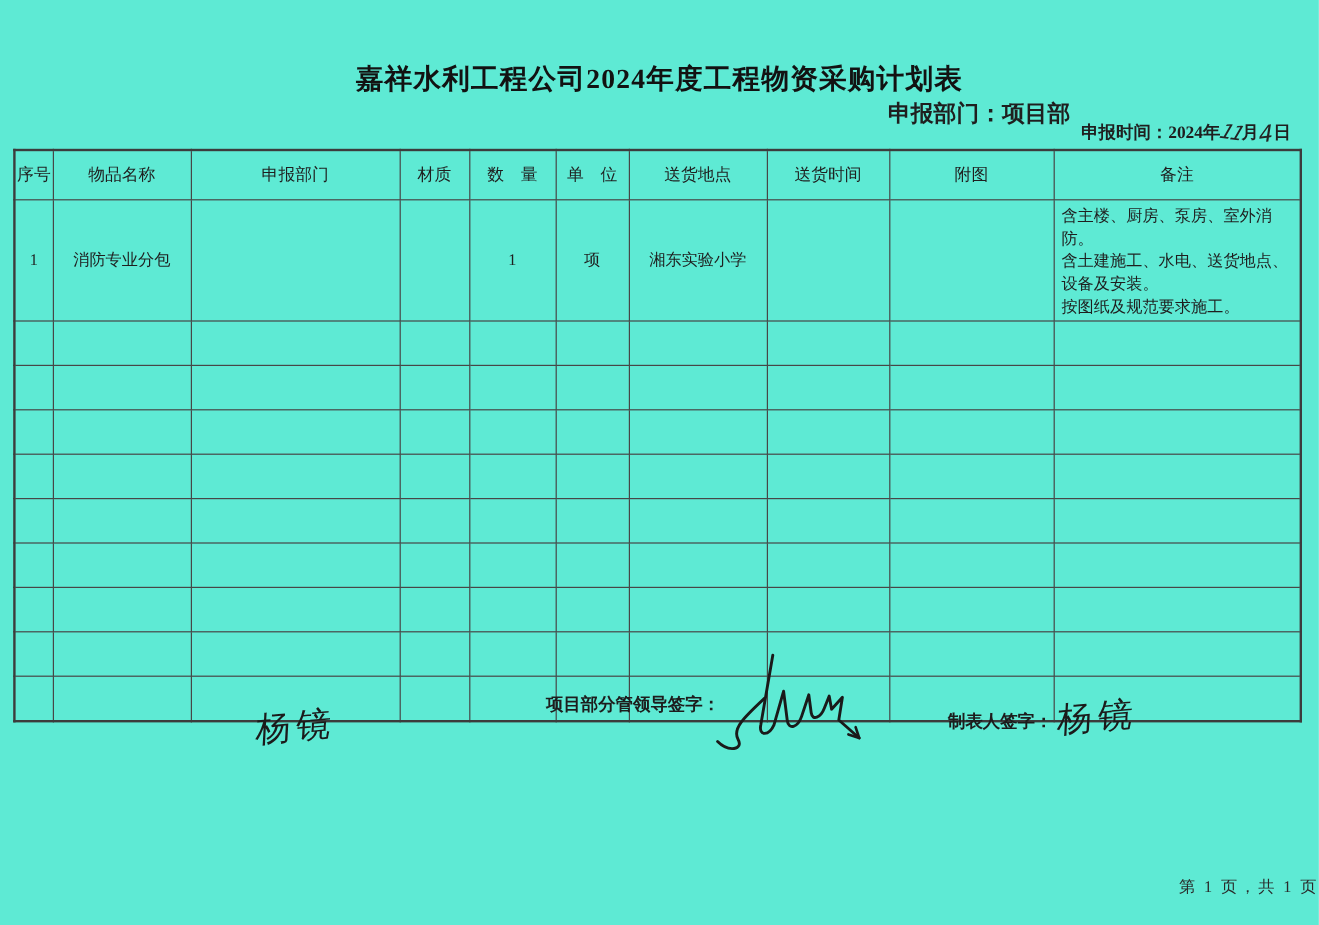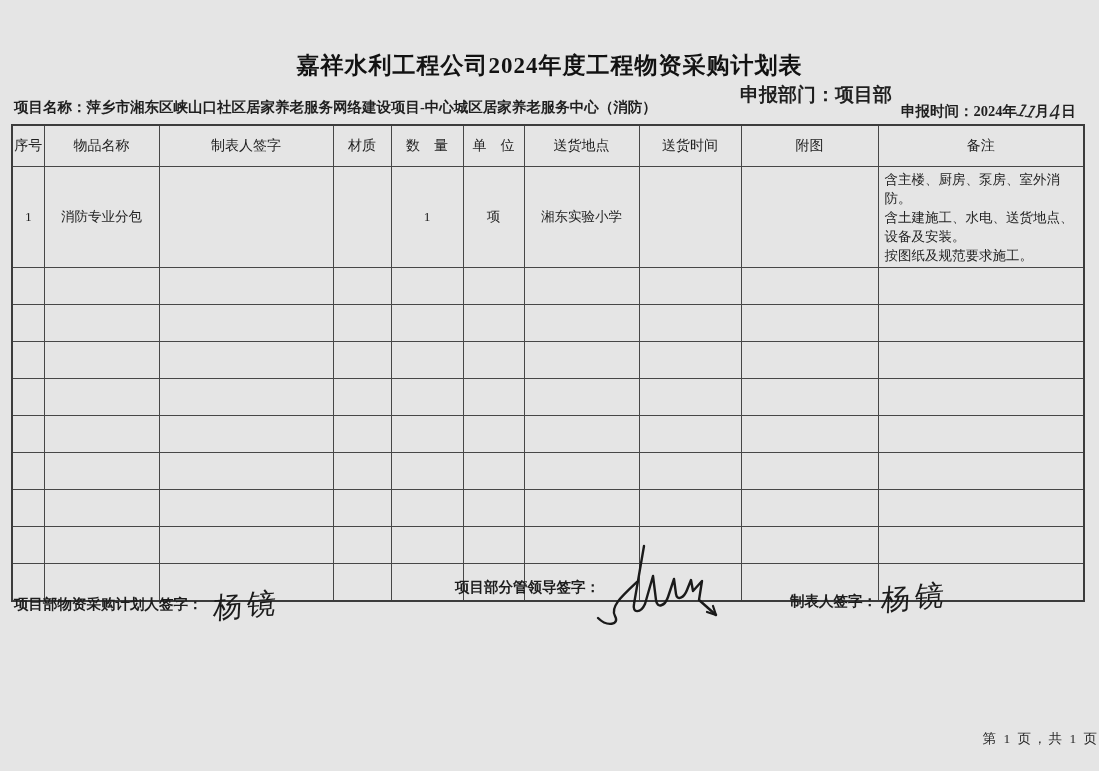--- a/index.html
+++ b/index.html
@@ -1,21 +1,21 @@
 <!DOCTYPE html>
 <html><head>
 <meta charset="utf-8">
 <style>
   * { margin:0; padding:0; box-sizing:border-box; }
   html,body { width:1099px; height:771px; }
   body { background:#fdfdfc; font-family:"Liberation Serif","DejaVu Serif",serif; }
 
   .sheet {
     position:relative; width:1099px; height:771px;
-    background:#e5e5e5; color:#1f1f1f; overflow:hidden;
+    background:#5eead4; color:#1f1f1f; overflow:hidden;
   }
 
   .title {
     position:absolute; top:50px; left:0; width:100%;
     text-align:center; font-size:23px; font-weight:bold;
     letter-spacing:1px; color:#121212;
   }
 
   .info-project { position:absolute; left:14px;  top:98px; font-size:14.5px; font-weight:bold; white-space:nowrap; }
   .info-dept    { position:absolute; left:740px; top:82px; font-size:19px; font-weight:bold; white-space:nowrap; }
@@ -64,23 +64,20 @@
     text-align:right; font-size:13.5px; letter-spacing:2px; color:#2a2a2a;
   }
 </style>
 </head>
 <body>
 
 <div class="sheet">
 
   <div class="title">嘉祥水利工程公司2024年度工程物资采购计划表</div>
 
-  <div class="info-project">
-    <span>项目名称：</span><span>萍乡市湘东区峡山口社区居家养老服务网络建设项目-中心城区居家养老服务中心（消防）</span>
-  </div>
 
   <div class="info-dept">
     <span>申报部门：</span><span>项目部</span>
   </div>
 
   <div class="info-date">
     <span>申报时间：</span><span>2024年</span><span class="hand hand-month">11</span><span>月</span><span class="hand hand-day">4</span><span>日</span>
   </div>
 
   <table class="plan">
@@ -93,21 +90,21 @@
         <col style="width:61px">
       <col style="width:115px">
         <col style="width:102px">
         <col style="width:137px">
       <col style="width:206px">
     </colgroup>
     <thead>
       <tr>
         <th>序号</th>
         <th>物品名称</th>
-        <th>制表人签字</th>
+        <th>申报部门</th>
         <th>材质</th>
         <th>数　量</th>
         <th>单　位</th>
         <th>送货地点</th>
         <th>送货时间</th>
         <th>附图</th>
         <th>备注</th>
       </tr>
     </thead>
     <tbody>
@@ -231,21 +228,20 @@
           <td></td>
           <td></td>
           <td></td>
           <td></td>
           <td></td>
           <td></td>
         </tr>
       </tbody>
   </table>
 
-  <div class="sig-label sig-planner-label">项目部物资采购计划人签字：</div>
   <div class="sig-name sig-planner-name">杨镜</div>
 
   <div class="sig-label sig-leader-label">项目部分管领导签字：</div>
   <svg class="sig-scrawl" width="140" height="100" viewBox="0 0 140 100" fill="none">
     <path d="M10,80 C19,89 32,87 27,78 C22,69 33,59 49,44" stroke="#1a1a1a" stroke-width="2.4" stroke-linecap="round" stroke-linejoin="round"></path>
     <path d="M56,8 L46,66 C44,76 53,75 57,66 L65,38 L68,62 C69,71 77,68 80,59 L86,41 L88,56 C89,63 96,60 99,52 L103,42 L105,53 L114,43 L111,62 L128,77" stroke="#1a1a1a" stroke-width="2.4" stroke-linecap="round" stroke-linejoin="round"></path>
     <path d="M128,77 L119,74 M128,77 L125,68" stroke="#1a1a1a" stroke-width="2.2" stroke-linecap="round"></path>
   </svg>
 
   <div class="sig-label sig-maker-label">制表人签字：</div>

